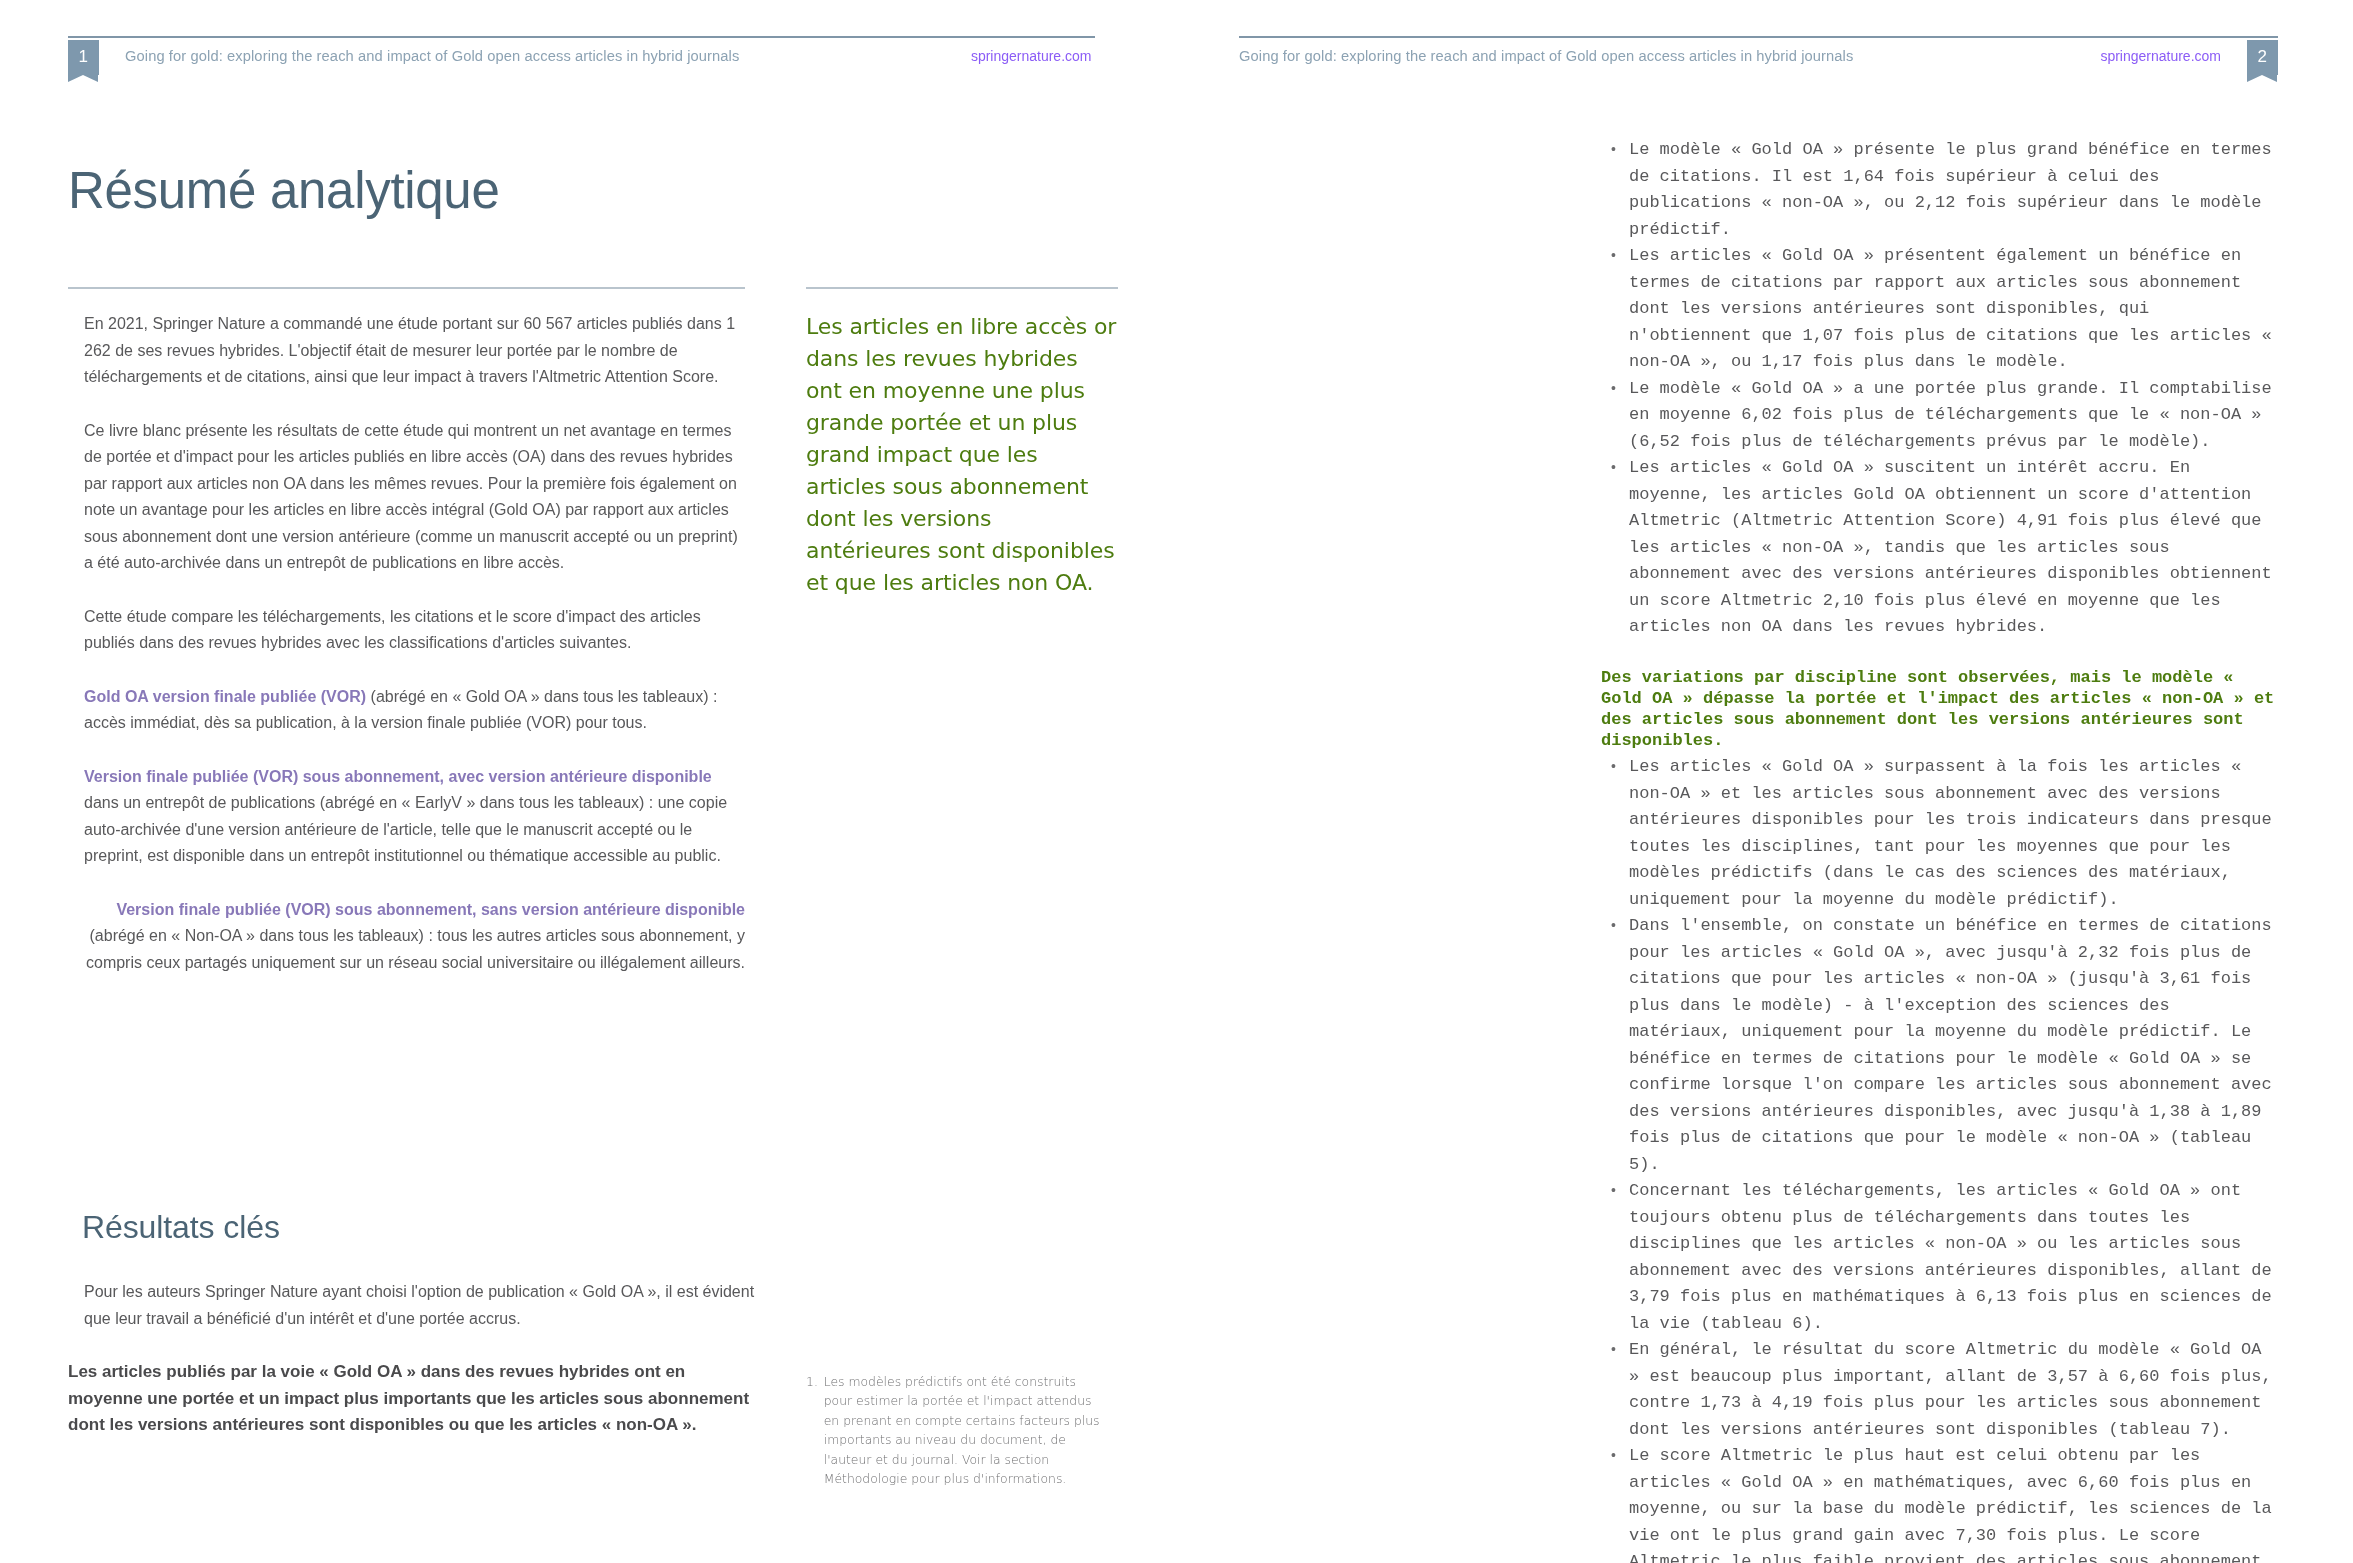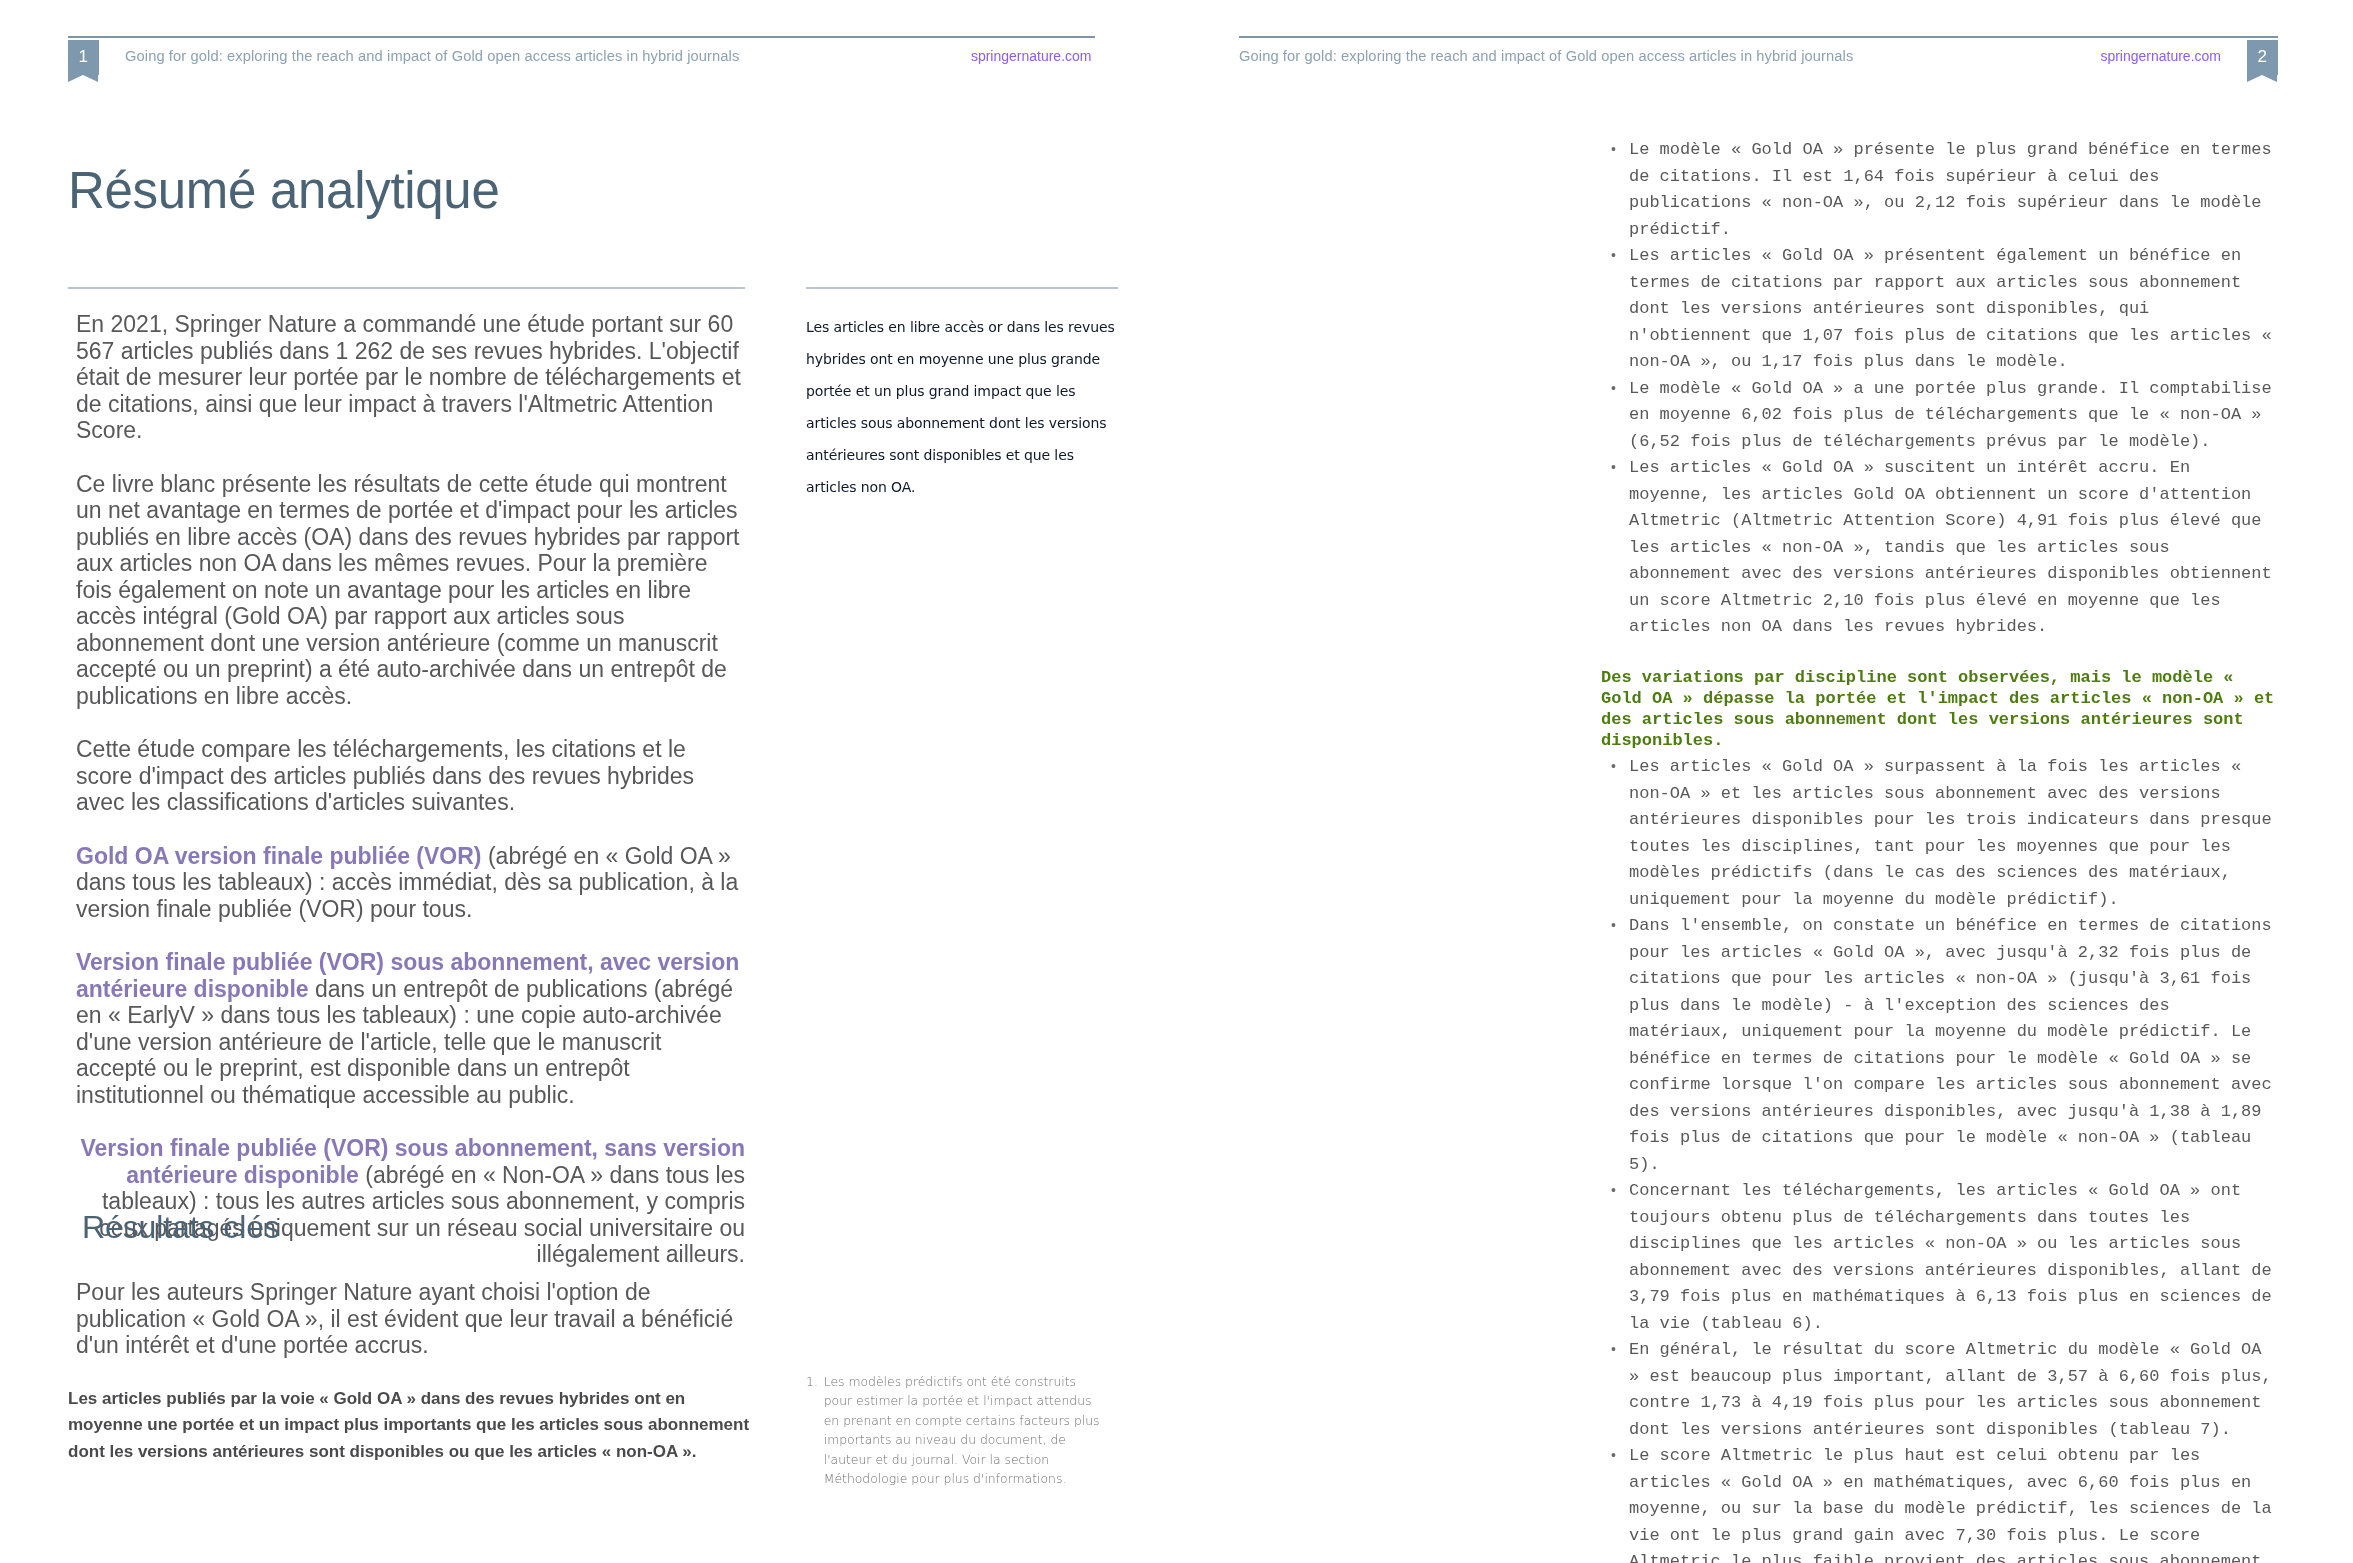--- a/index.html
+++ b/index.html
@@ -133,44 +133,44 @@
     width: 312px;
   }
 
   .hair-rule {
     height: 1.8px;
     background: #b9c4cd;
     margin-bottom: 22.4px;
   }
 
   p.body {
-    font-size: 23px;
+    font-size: 16px;
     line-height: 26.5px;
     color: #58585a;
-    margin: 0 0 27px 8px;
+    margin: 0 0 27px 16px;
     font-weight: 300;
   }
   p.body:last-child { margin-bottom: 0; text-align: right; }
 
   .lead-term {
     color: #8878b8;
     font-weight: bold;
   }
   p.bold-body {
     font-size: 17px;
     line-height: 26.5px;
     color: #4a4a4c;
     font-weight: bold;
     margin: 0 0 27px 0;
   }
 
   .pullquote {
-    font-size: 14px;
+    font-size: 22px;
     line-height: 32px;
-    color: #0f172a;
+    color: #4d7c0f;
     font-weight: 400;
     font-family: "DejaVu Sans", sans-serif;
     letter-spacing: -0.1px;
   }
 
   .section-head {
     font-size: 32px;
     font-weight: 300;
     color: #4b6475;
     line-height: 1;

